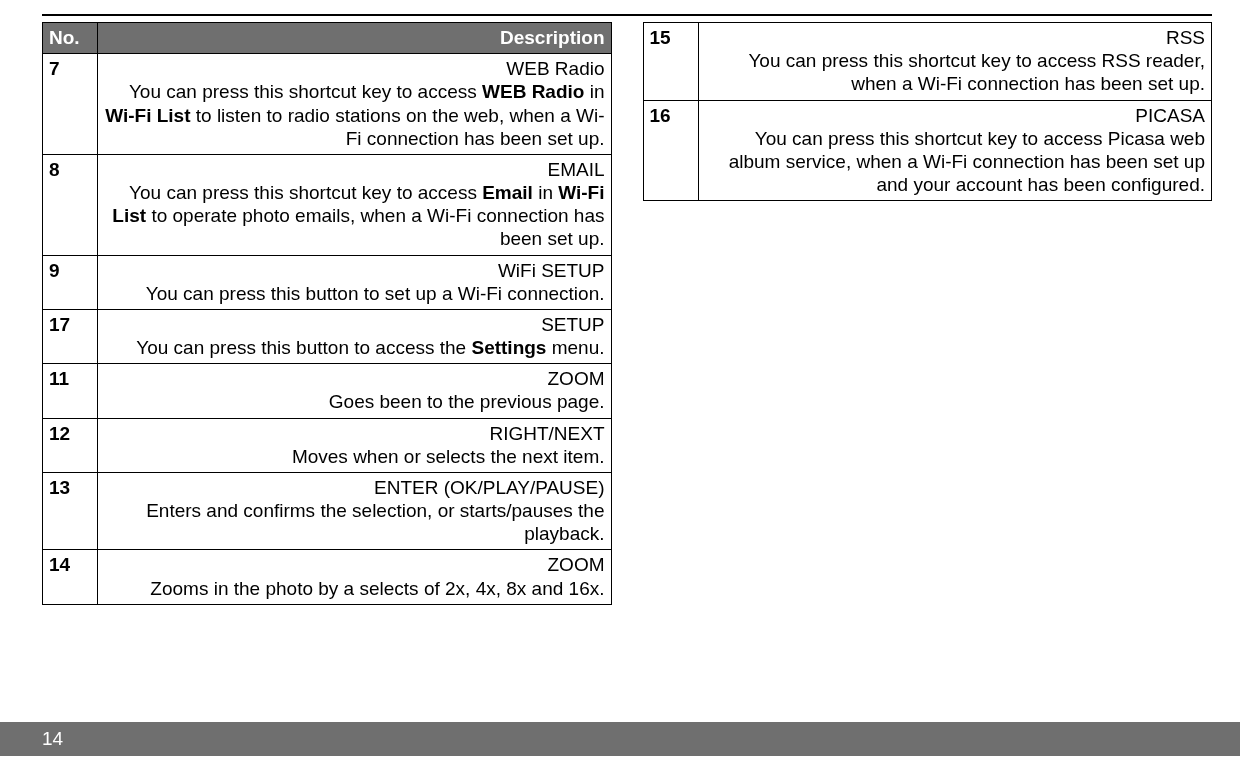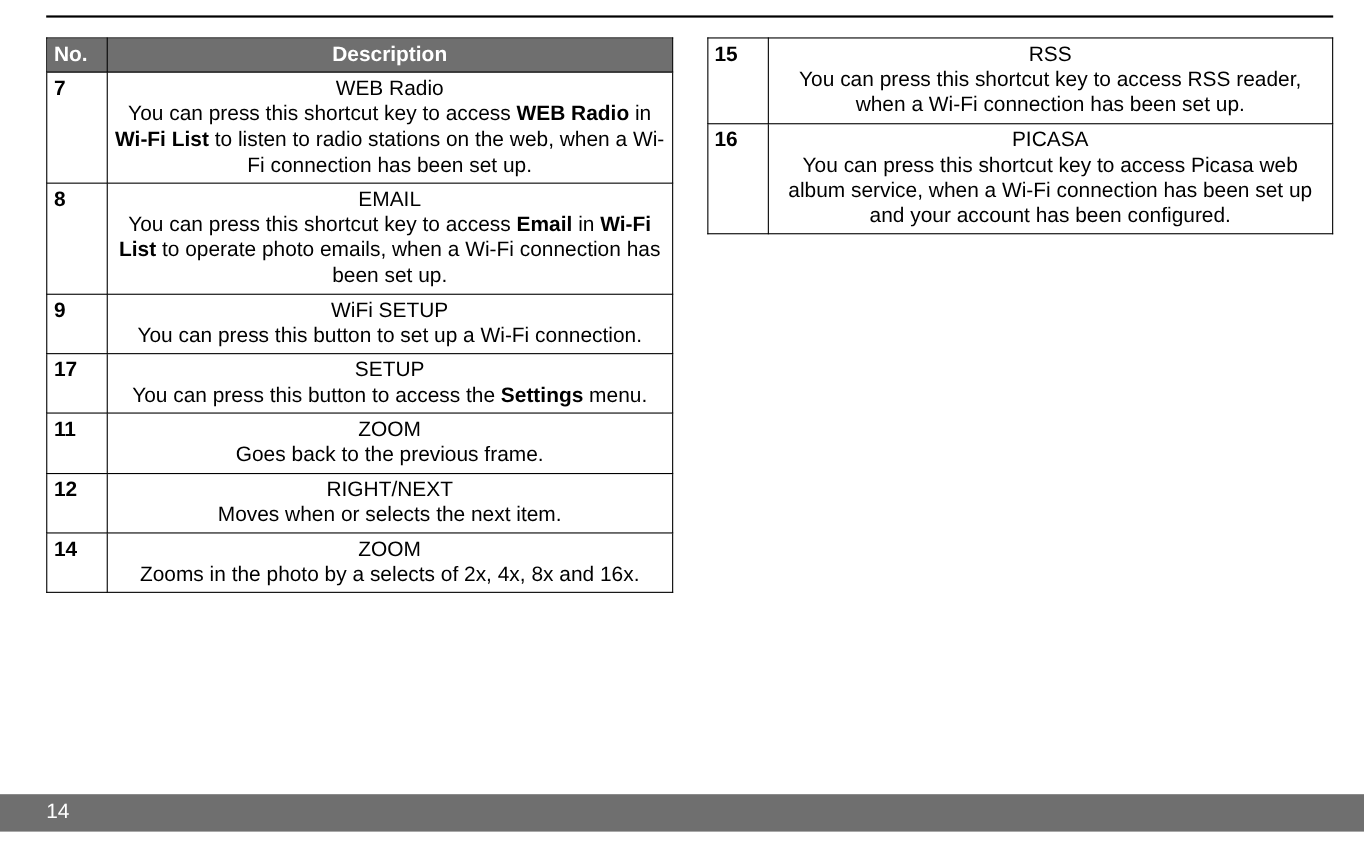--- a/index.html
+++ b/index.html
@@ -20,39 +20,39 @@
   }
   .top-rule {
     position: absolute;
     left: 42px;
     right: 28px;
     top: 14px;
     border-top: 2px solid #000;
   }
   .columns {
     position: absolute;
-    top: 34px;
+    top: 22px;
     left: 42px;
     right: 28px;
     display: flex;
     gap: 31px;
   }
   .col {
     flex: 1 1 0;
   }
   table {
     border-collapse: collapse;
     width: 100%;
   }
   th, td {
     border: 1px solid #000;
     padding: 3px 6px 4px 6px;
     vertical-align: top;
     line-height: 1.22;
-    text-align: center;
+    text-align: right;
   }
   th {
     background: #6f6f6f;
     color: #fff;
     font-weight: bold;
   }
   .no-col {
     width: 42px;
     font-weight: bold;
     text-align: left;
@@ -102,25 +102,29 @@
             <tr>
               <td class="no-col">9</td>
               <td><span class="title">WiFi SETUP</span><br><span>You can press this button to set up a Wi-Fi connection.</span></td>
             </tr>
             <tr>
               <td class="no-col">17</td>
               <td><span class="title">SETUP</span><br><span>You can press this button to access the <b>Settings</b> menu.</span></td>
             </tr>
             <tr>
               <td class="no-col">11</td>
-              <td><span class="title">ZOOM</span><br><span>Goes back to the previous frame.</span></td>
+              <td><span class="title">ZOOM</span><br><span>Goes been to the previous page.</span></td>
             </tr>
             <tr>
               <td class="no-col">12</td>
               <td><span class="title">RIGHT/NEXT</span><br><span>Moves when or selects the next item.</span></td>
+            </tr>
+            <tr>
+              <td class="no-col">13</td>
+              <td><span class="title">ENTER (OK/PLAY/PAUSE)</span><br><span>Enters and confirms the selection, or starts/pauses the playback.</span></td>
             </tr>
             <tr>
               <td class="no-col">14</td>
               <td><span class="title">ZOOM</span><br><span>Zooms in the photo by a selects of 2x, 4x, 8x and 16x.</span></td>
             </tr>
           </tbody>
       </table>
     </div>
 
     <div class="col">

